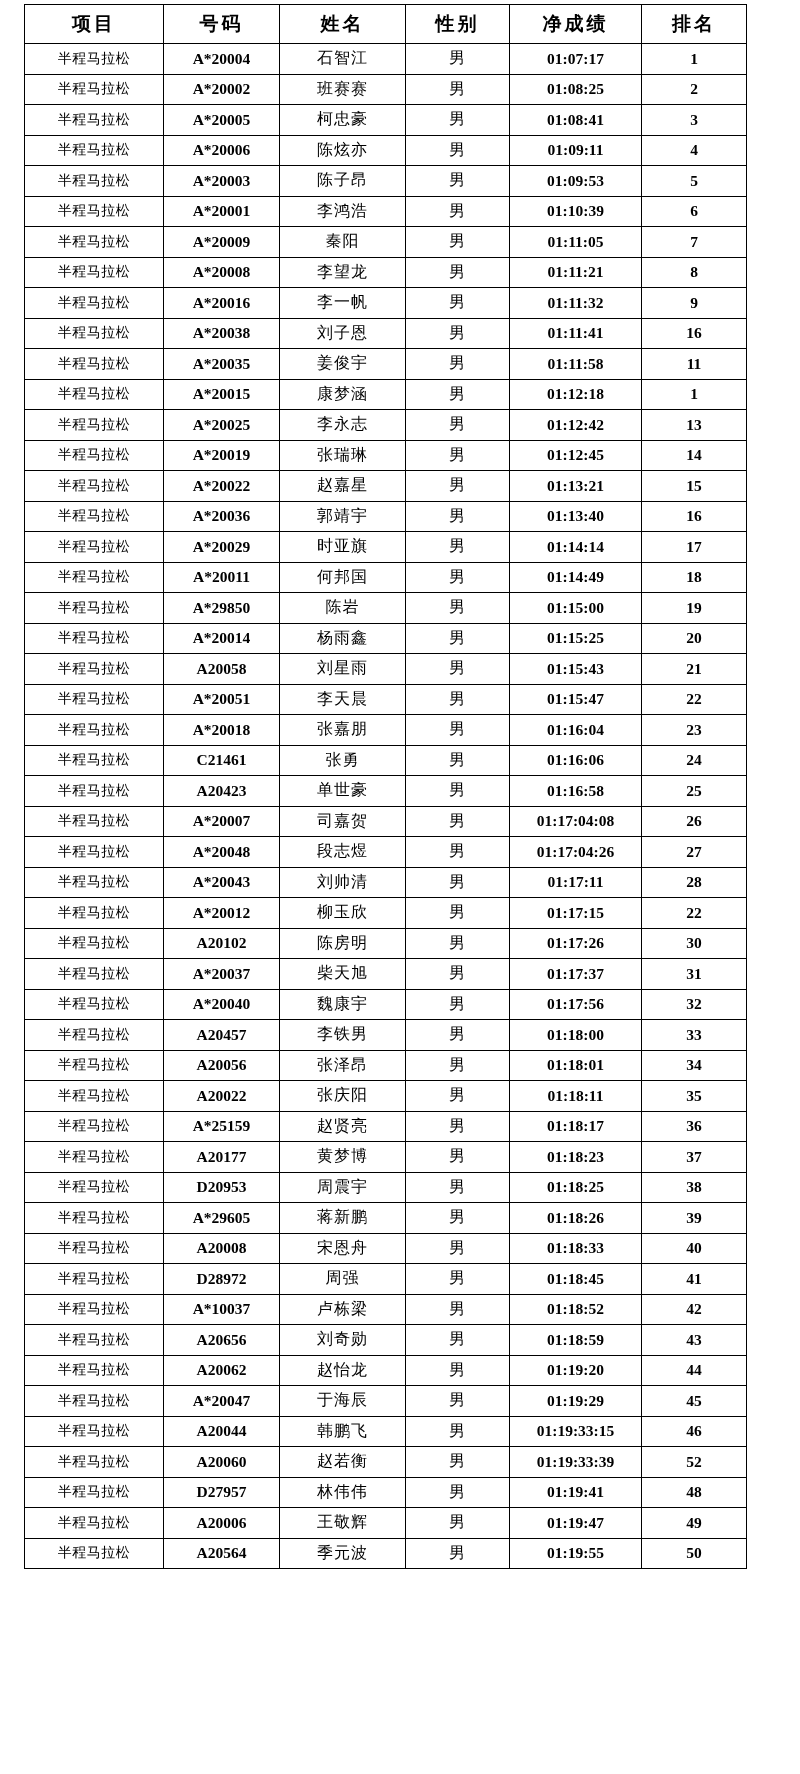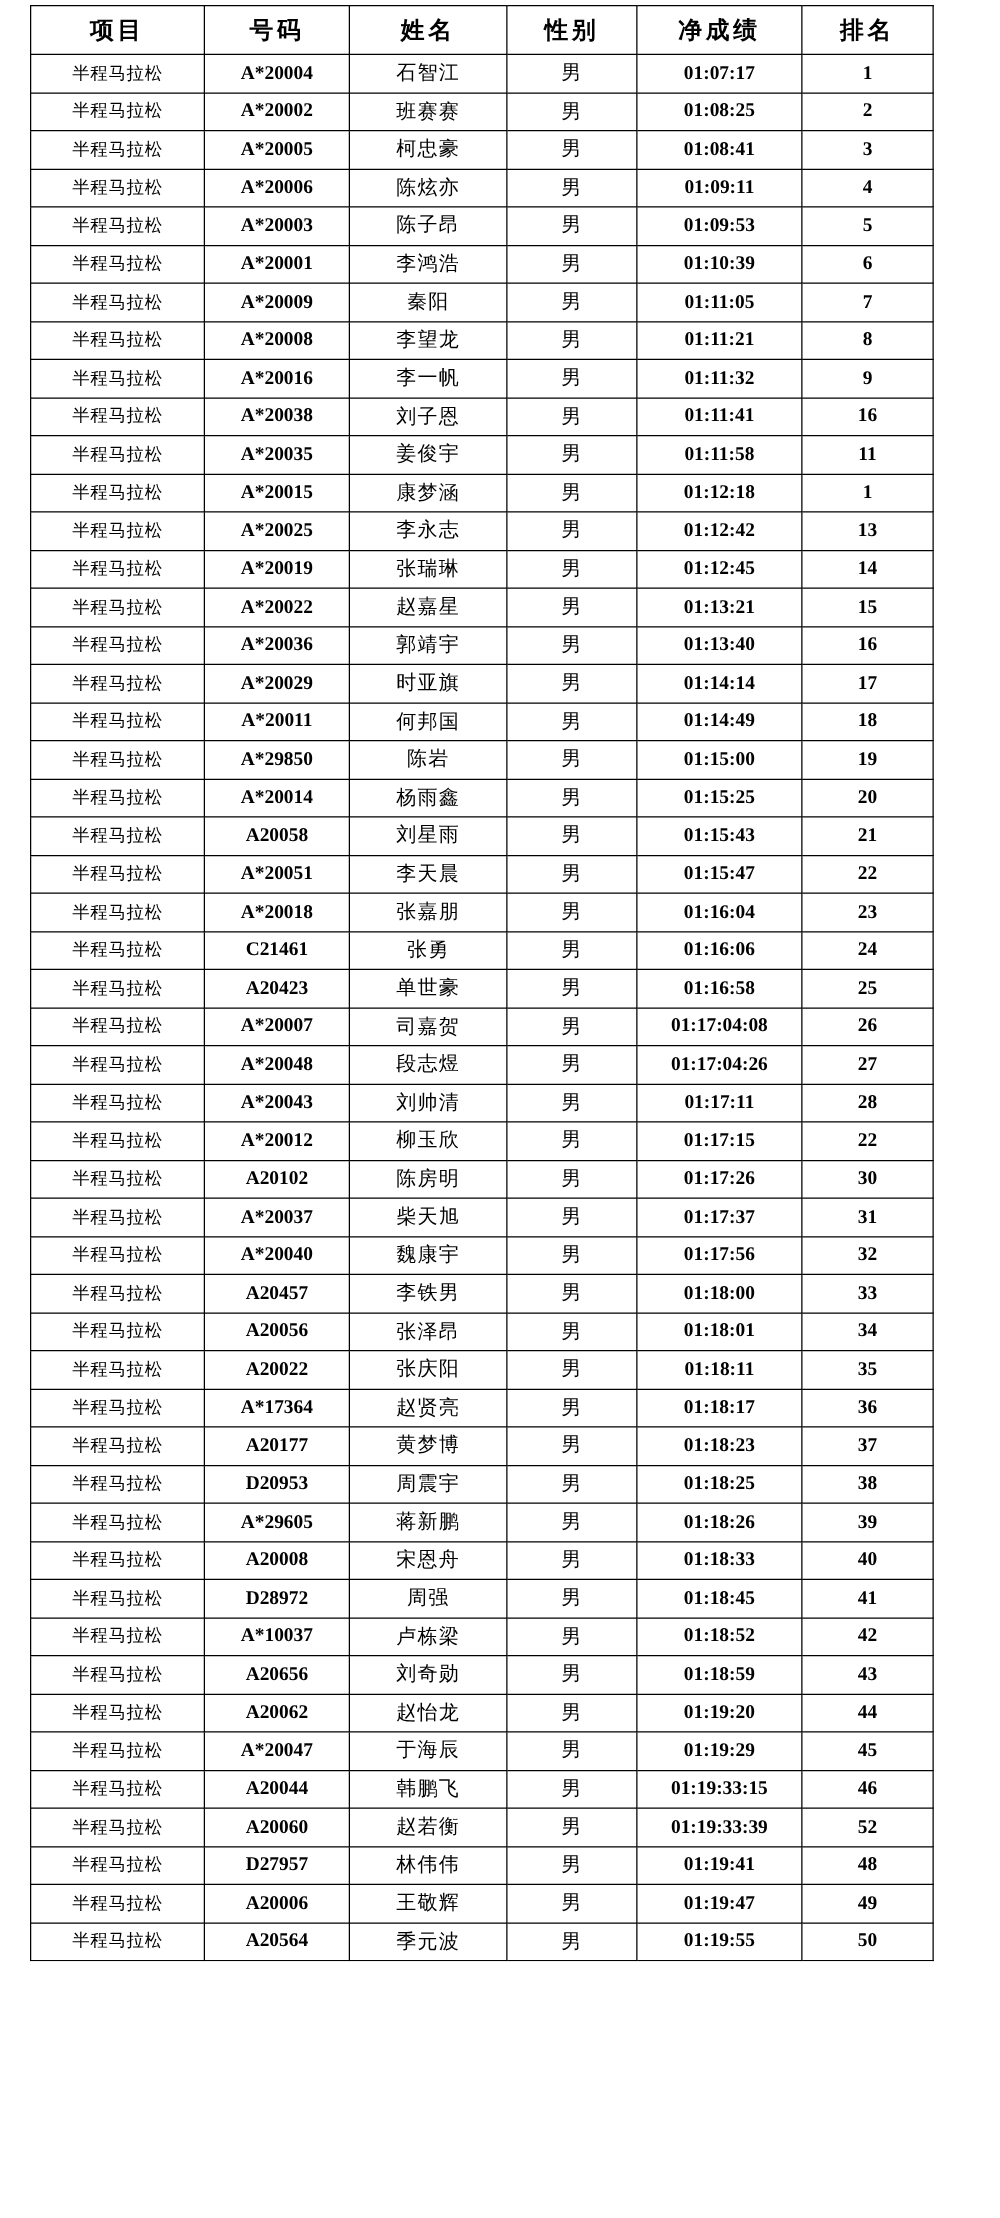--- a/index.html
+++ b/index.html
@@ -360,21 +360,21 @@
       <tr>
         <td class="event">半程马拉松</td>
         <td class="bib">A20022</td>
         <td class="name">张庆阳</td>
         <td class="gender">男</td>
         <td class="time">01:18:11</td>
         <td class="rank">35</td>
       </tr>
       <tr>
         <td class="event">半程马拉松</td>
-        <td class="bib">A*17364</td>
+        <td class="bib">A*25159</td>
         <td class="name">赵贤亮</td>
         <td class="gender">男</td>
         <td class="time">01:18:17</td>
         <td class="rank">36</td>
       </tr>
       <tr>
         <td class="event">半程马拉松</td>
         <td class="bib">A20177</td>
         <td class="name">黄梦博</td>
         <td class="gender">男</td>

